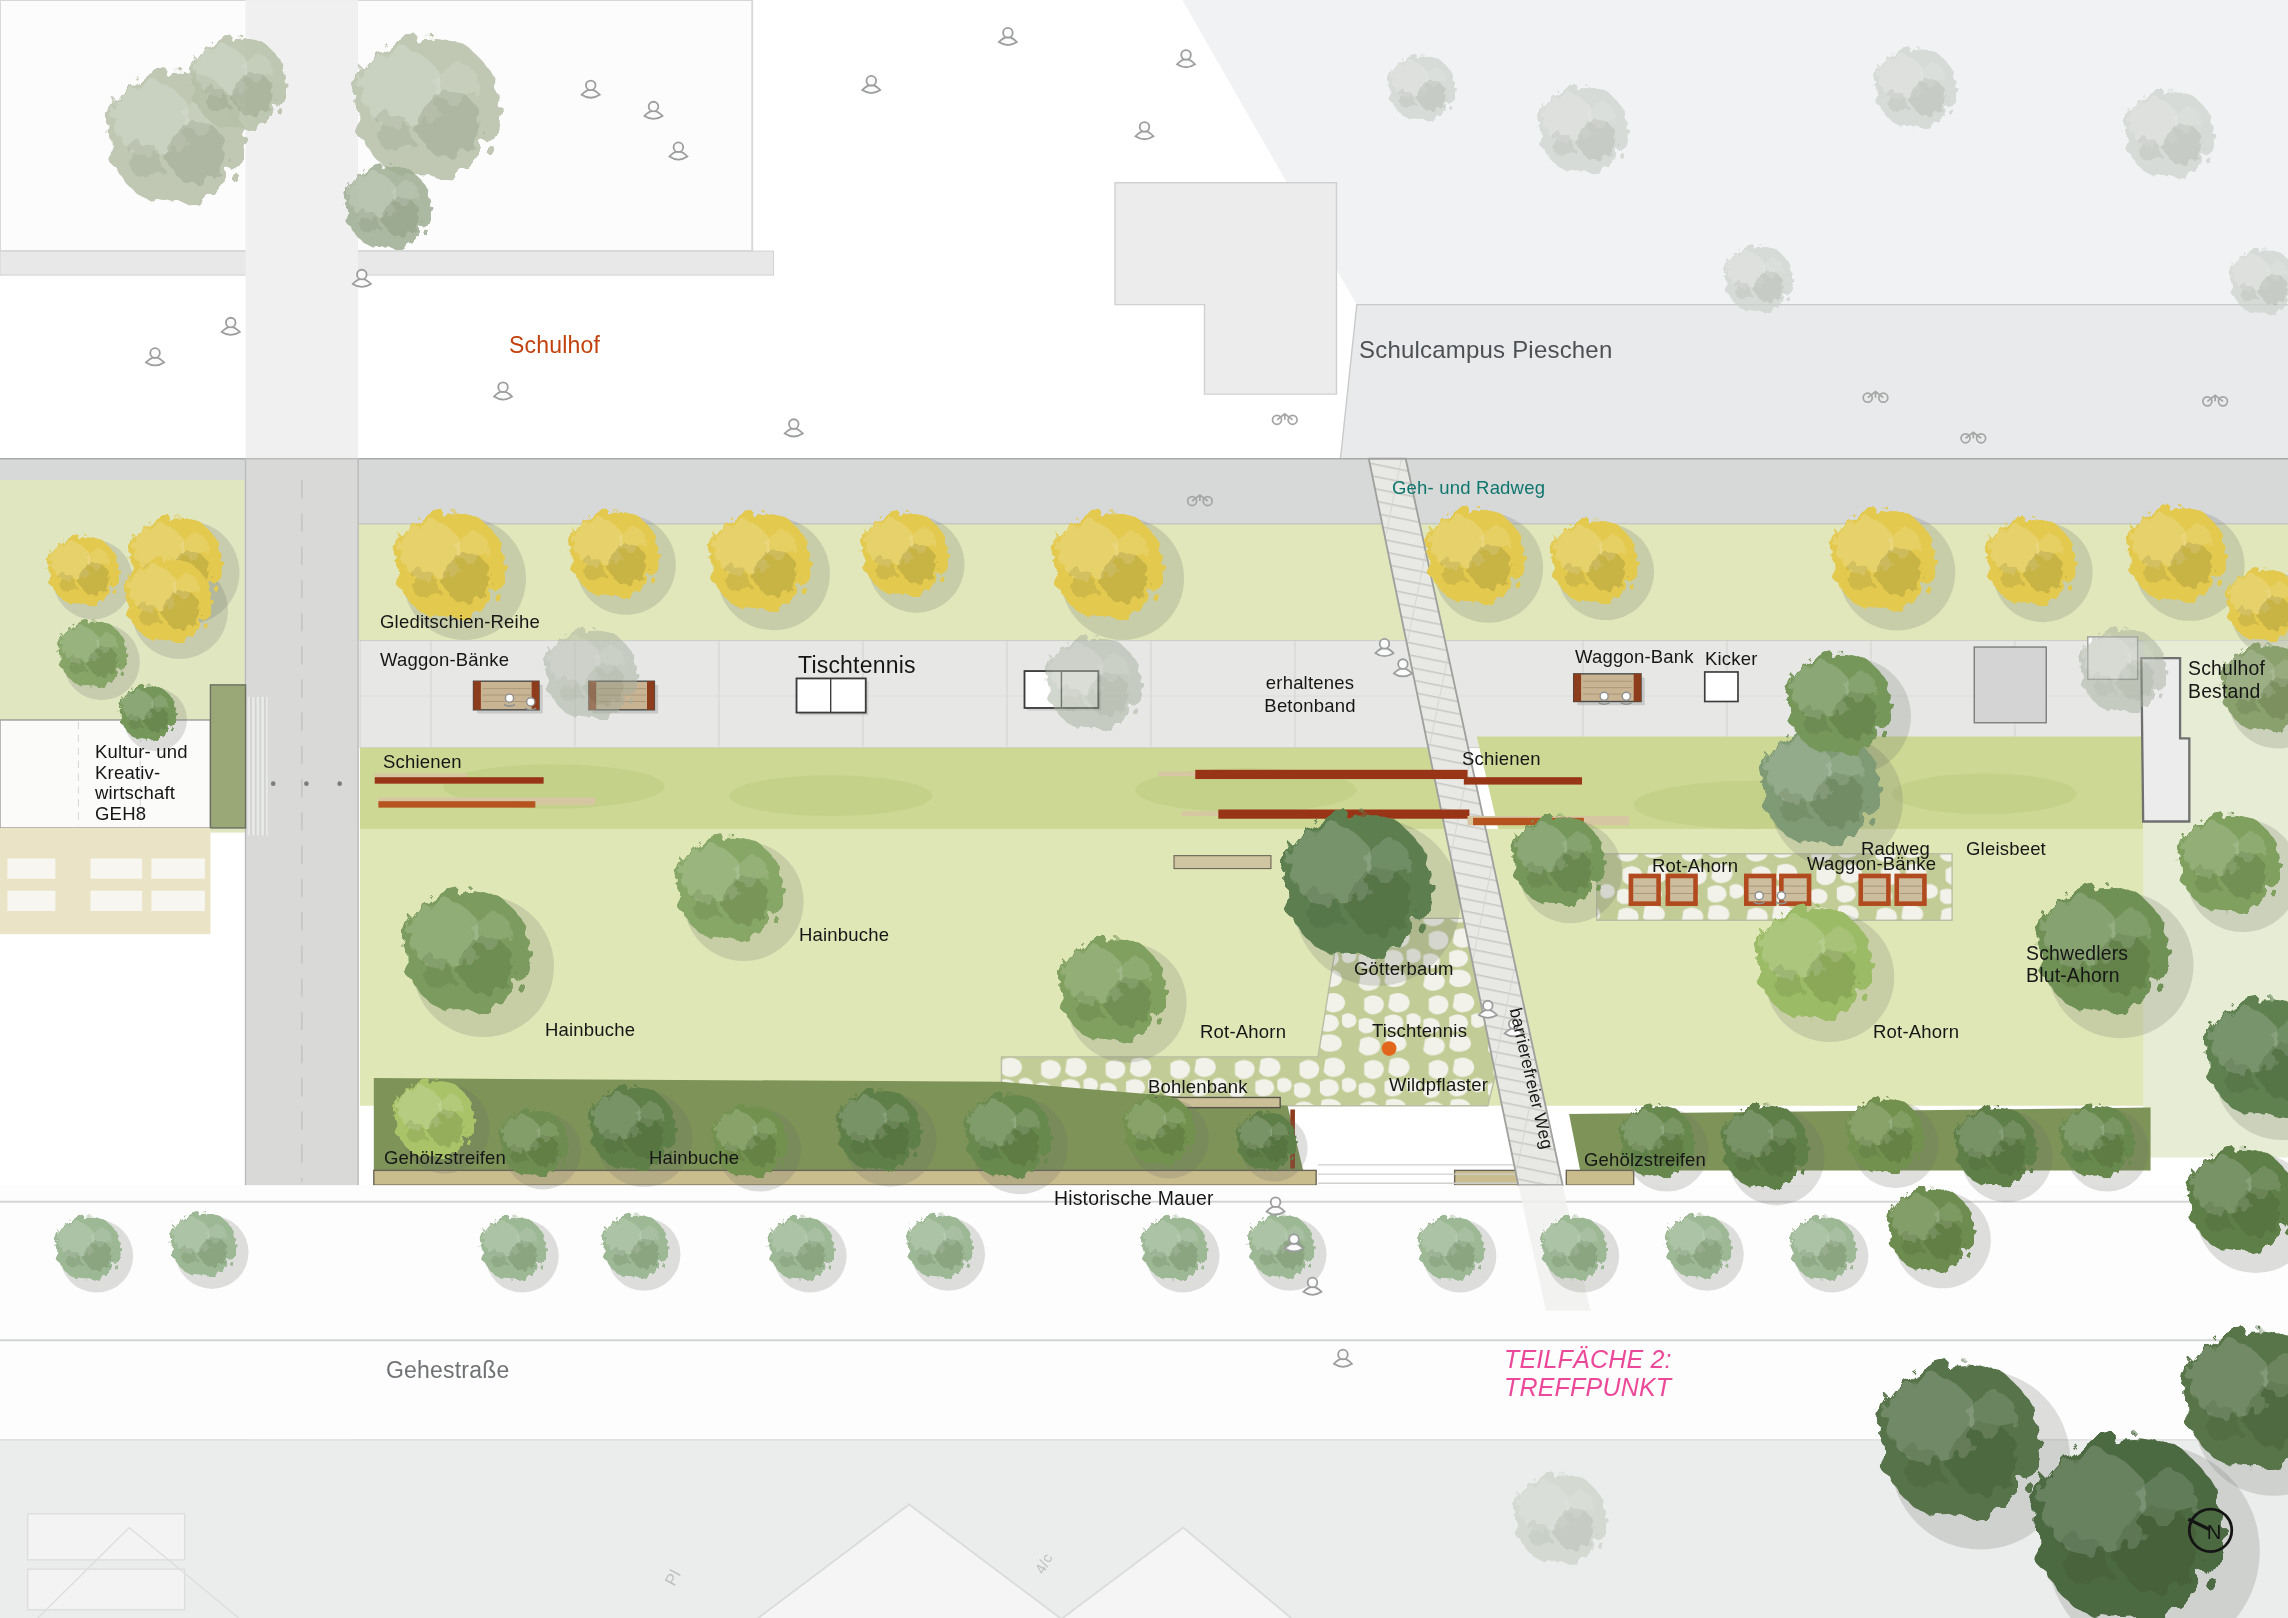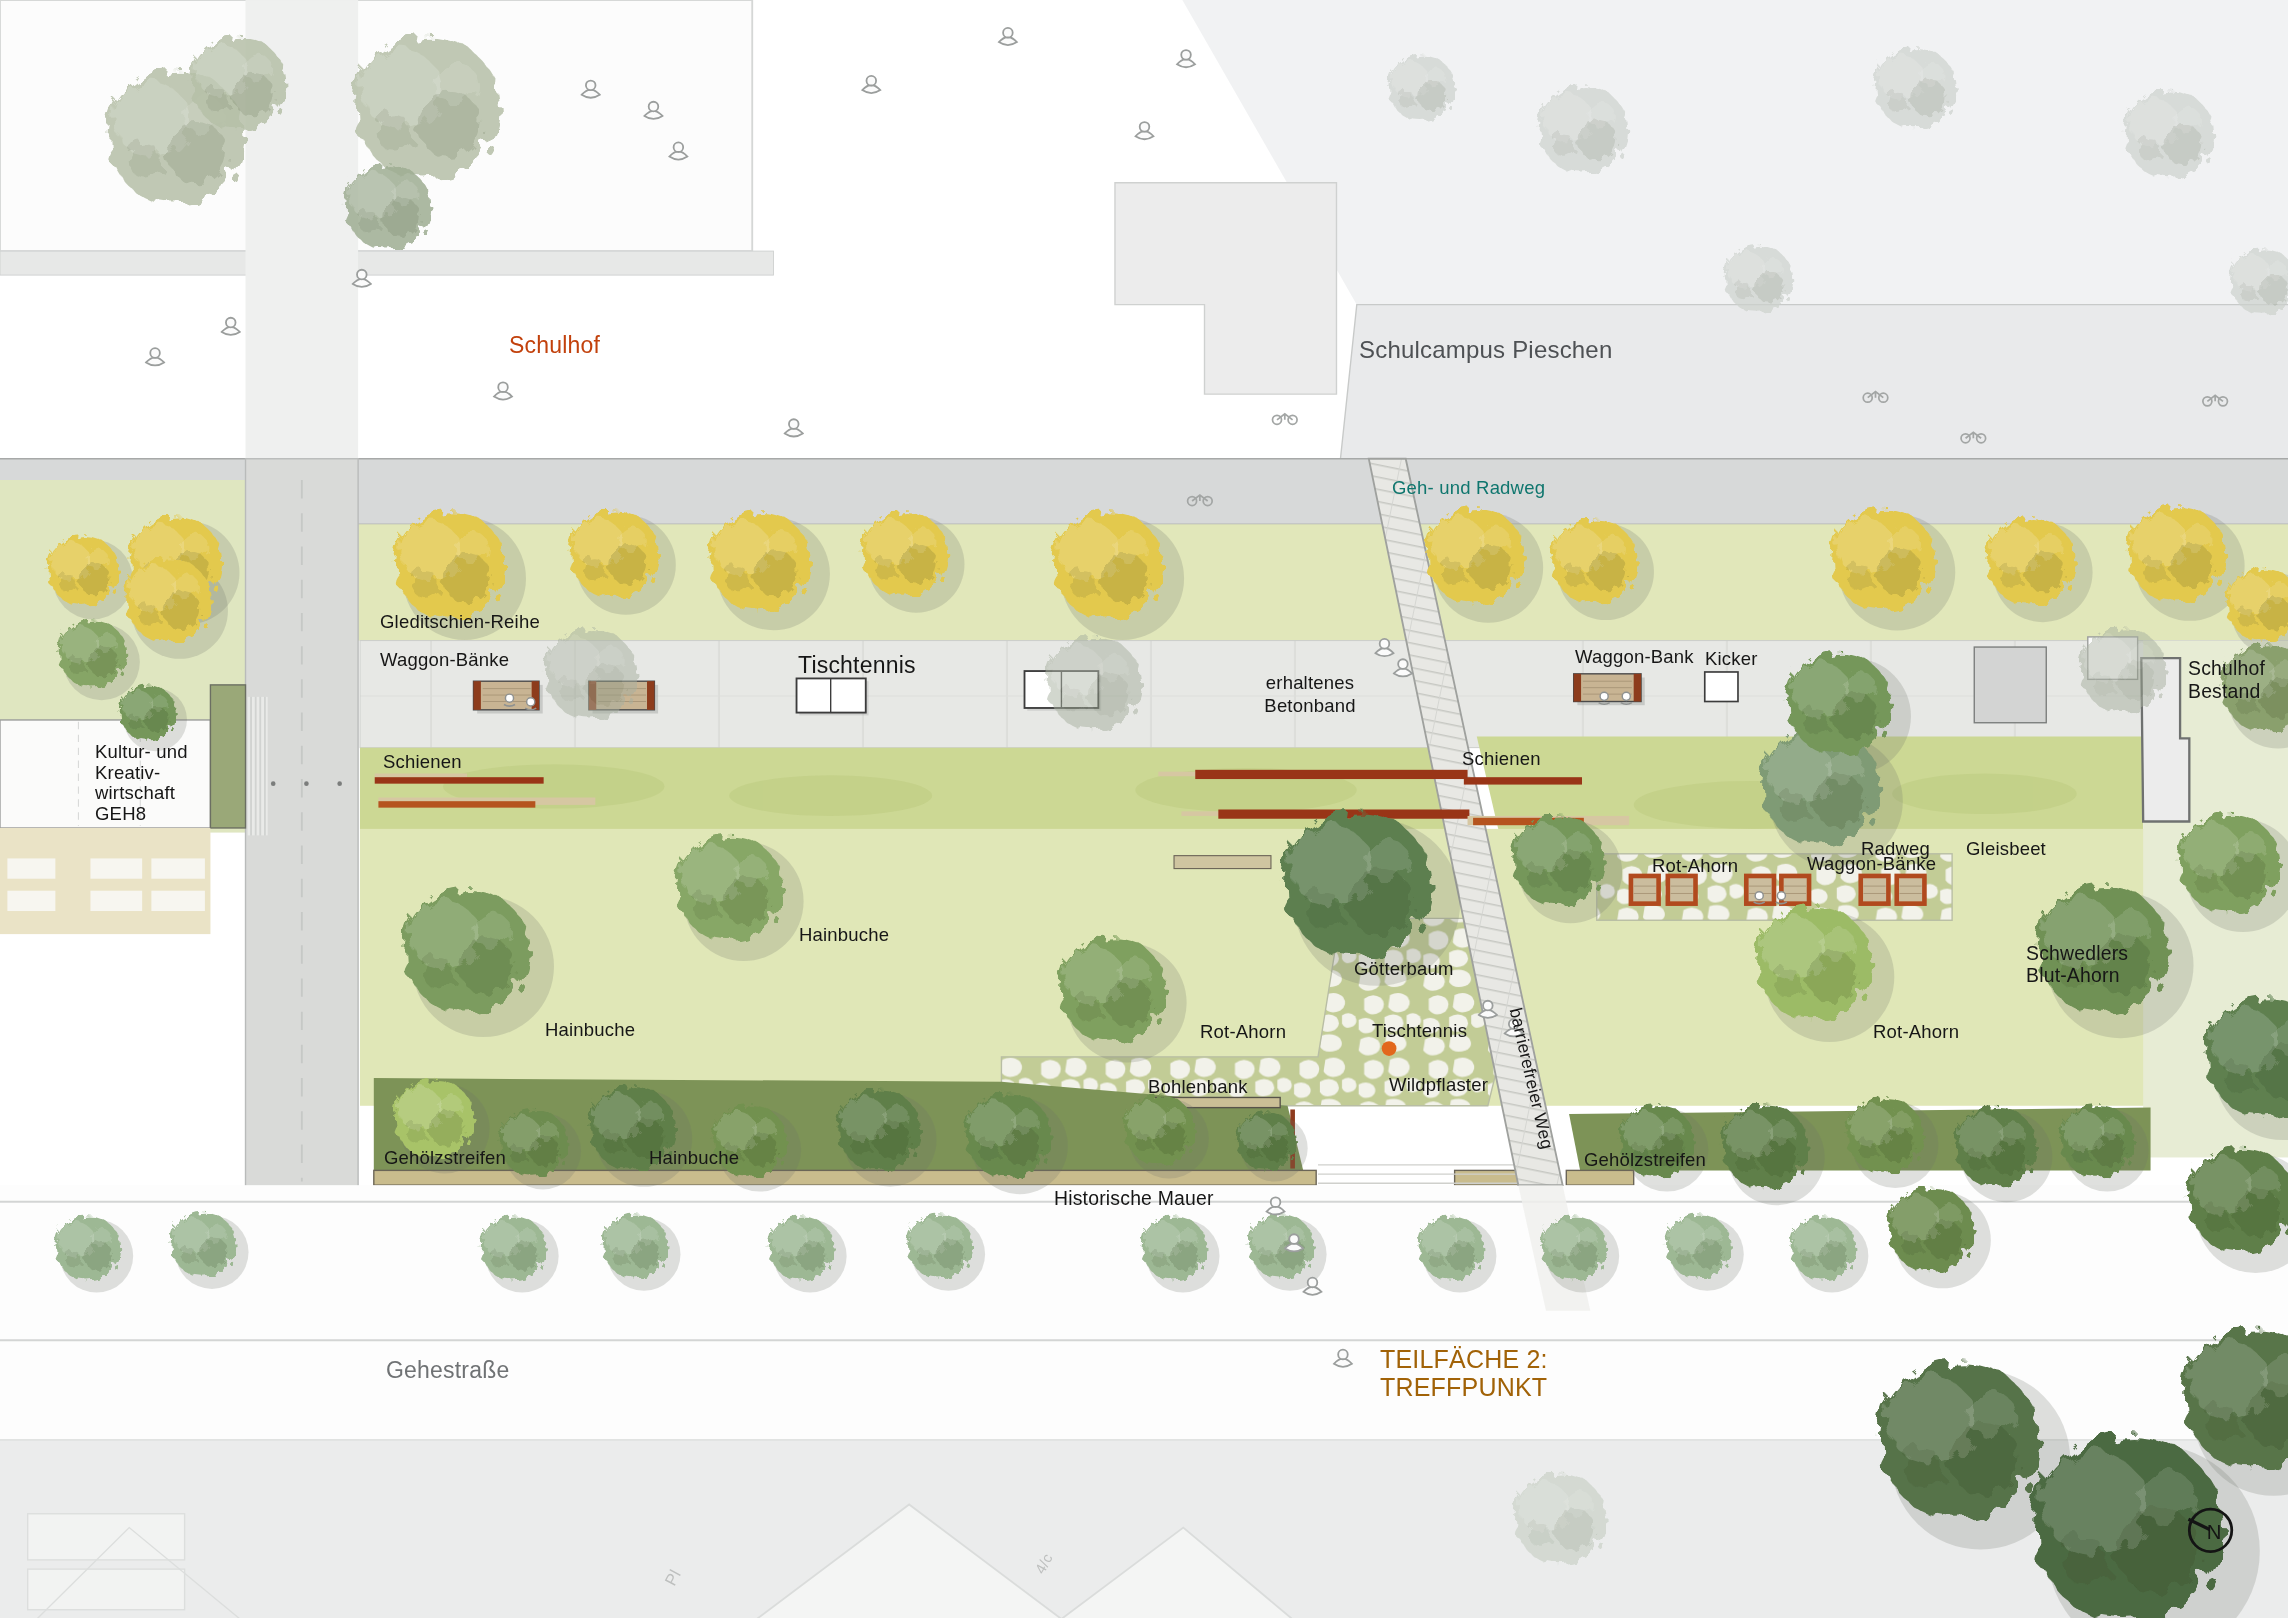--- a/index.html
+++ b/index.html
@@ -453,19 +453,19 @@
       <div class="lbl" style="left: 1372px; top: 1020px; font-size: 18.5px;">Tischtennis</div>
       <div class="lbl" style="left: 1873px; top: 1021px; font-size: 18.5px;">Rot-Ahorn</div>
       <div class="lbl" style="left: 1148px; top: 1076px; font-size: 18.5px;">Bohlenbank</div>
       <div class="lbl" style="left: 1389px; top: 1074px; font-size: 18.5px;">Wildpflaster</div>
       <div class="lbl" style="left: 1525px; top: 1006px; font-size: 17.5px; transform: rotate(77deg); transform-origin: left top;">barrierefreier Weg</div>
       <div class="lbl" style="left: 384px; top: 1147px; font-size: 18.5px;">Gehölzstreifen</div>
       <div class="lbl" style="left: 649px; top: 1147px; font-size: 18.5px;">Hainbuche</div>
       <div class="lbl" style="left: 1584px; top: 1149px; font-size: 18.5px;">Gehölzstreifen</div>
       <div class="lbl" style="left: 1054px; top: 1187px; font-size: 19.4px;">Historische Mauer</div>
       <div class="lbl" style="left: 386px; top: 1357px; font-size: 23px; color: rgb(111, 114, 116);">Gehestraße</div>
-      <div class="lbl" style="left: 1380px; top: 1345px; font-size: 25px; color: #a16207; line-height: 1.12;">TEILFÄCHE 2:
+      <div class="lbl" style="left: 1504px; top: 1345px; font-size: 25px; color: #ec4899; line-height: 1.12; font-style: italic;">TEILFÄCHE 2:
 TREFFPUNKT</div>
       <div class="lbl" style="left: 661px; top: 1580px; font-size: 16.6px; color: rgb(166, 168, 167); transform: rotate(-62deg); transform-origin: left top; opacity: 0.65;">Pl</div>
       <div class="lbl" style="left: 1032px; top: 1569px; font-size: 14.8px; color: rgb(166, 168, 167); transform: rotate(-62deg); transform-origin: left top; opacity: 0.65;">4/c</div>
     </div>
 </div>
 
 
 </body></html>

